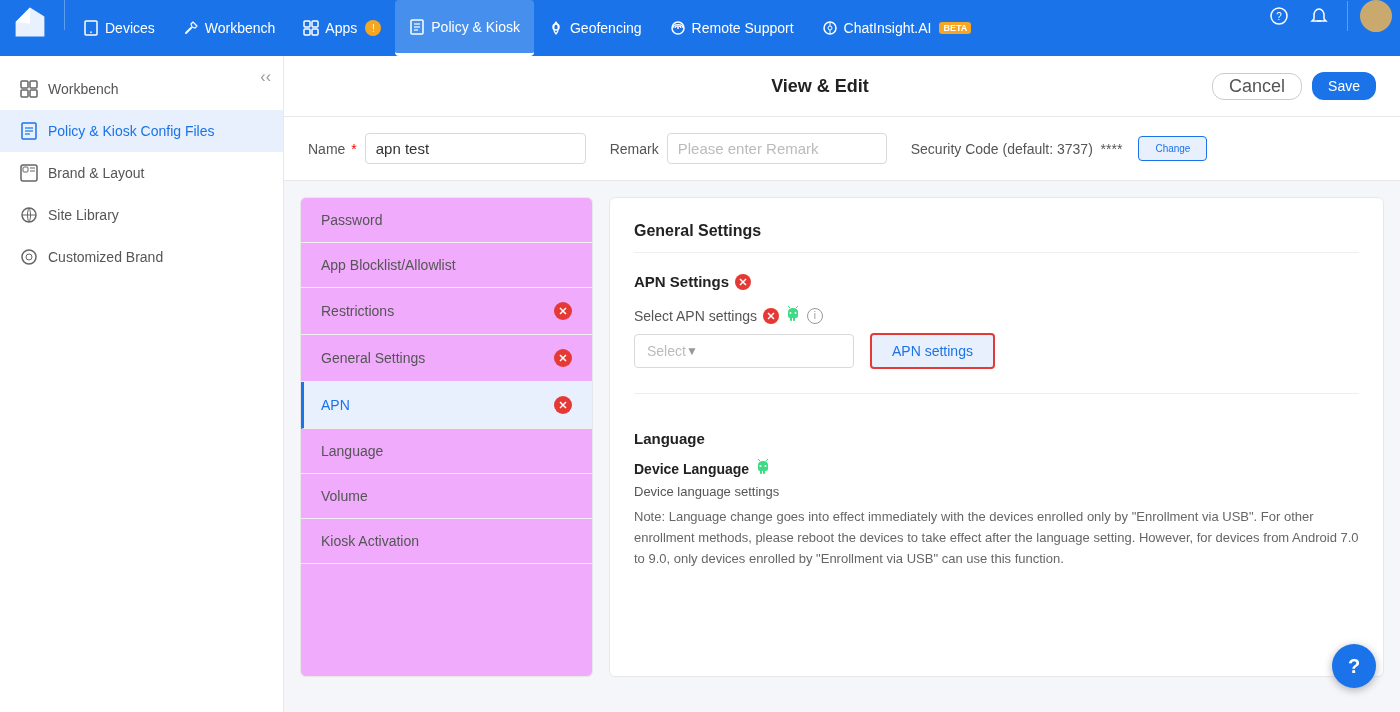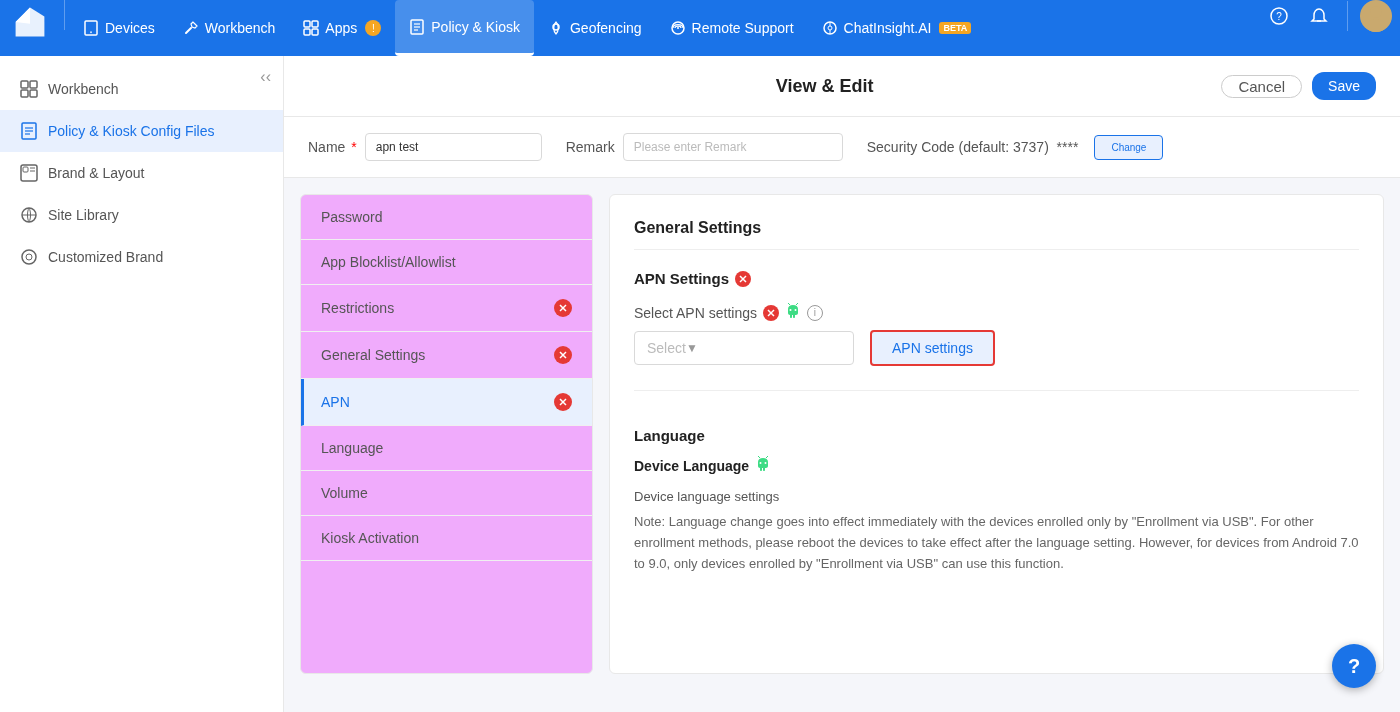--- a/index.html
+++ b/index.html
@@ -44,35 +44,35 @@
     .main-content { flex: 1; overflow-y: auto; background: #f5f6fa; }
 
     
     .view-edit-header {
       background: #fff; padding: 16px 24px;
       display: flex; align-items: center; justify-content: space-between;
       border-bottom: 1px solid #e8e8e8;
     }
     .view-edit-title { font-size: 18px; font-weight: 600; color: #222; flex: 1; text-align: center; }
     .header-actions { display: flex; gap: 10px; align-items: center; }
-    .btn-cancel { padding: 2px 16px; border: 1px solid #ccc; background: #fff; border-radius: 12px; cursor: pointer; color: #555; font-size: 15px; }
+    .btn-cancel { padding: 2px 16px; border: 1px solid #ccc; background: #fff; border-radius: 12px; cursor: pointer; color: #555; font-size: 18px; }
     .btn-save { padding: 6px 16px; border: none; background: #1a73e8; color: #fff; border-radius: 12px; cursor: pointer; font-size: 14px; font-weight: 500; }
 
     
     .form-row {
       background: #fff; padding: 16px 24px;
       display: flex; align-items: center; gap: 24px;
       border-bottom: 1px solid #e8e8e8;
     }
     .form-field { display: flex; align-items: center; gap: 8px; }
     .form-label { font-size: 14px; color: #555; white-space: nowrap; }
     .form-label .required { color: red; margin-left: 2px; }
     .form-input {
       border: 1px solid #d9d9d9; border-radius: 4px; padding: 6px 10px;
-      font-size: 12px; color: #333; outline: none; background: #fff;
+      font-size: 15px; color: #333; outline: none; background: #fff;
     }
     .form-input::placeholder { color: #bbb; }
     .security-text { font-size: 14px; color: #555; white-space: nowrap; }
     .btn-change { padding: 6px 16px; border: 1px solid #1a73e8; background: #e8f0fe; color: #1a73e8; border-radius: 4px; cursor: pointer; font-size: 10px; }
 
     
     .content-area { display: flex; gap: 0; padding: 16px; min-height: calc(100vh - 200px); }
 
     
     .sub-nav { width: 293px; background: #f0abfc; border-radius: 6px; flex-shrink: 0; overflow: hidden; border: 1px solid #e8e8e8; }
@@ -101,21 +101,21 @@
     .select-arrow { color: #999; font-size: 12px; }
 
     
     .apn-settings-btn {
       border: 2px solid #e53935; background: #e8f0fe; color: #1a73e8;
       padding: 8px 20px; border-radius: 4px; cursor: pointer; font-size: 14px;
       font-weight: 500;
     }
 
     .lang-section { margin-top: 24px; padding-top: 16px; border-top: 1px solid #eee; }
-    .device-lang-title { font-size: 14px; font-weight: 600; color: #222; margin-bottom: 14px; display: flex; align-items: center; gap: 6px; }
+    .device-lang-title { font-size: 14px; font-weight: 600; color: #222; margin-bottom: 6px; display: flex; align-items: center; gap: 6px; }
     .device-lang-subtitle { font-size: 13px; color: #555; margin-bottom: 8px; }
     .device-lang-note { font-size: 13px; color: #666; line-height: 1.6; }
     .icon-red-circle { display: inline-flex; width: 16px; height: 16px; border-radius: 50%; background: #e53935; color: #fff; font-size: 9px; align-items: center; justify-content: center; font-weight: bold; }
     .icon-info { display: inline-flex; width: 16px; height: 16px; border-radius: 50%; border: 1px solid #999; color: #999; font-size: 10px; align-items: center; justify-content: center; cursor: pointer; }
 
     
     .help-btn {
       position: fixed; bottom: 24px; right: 24px;
       width: 44px; height: 44px; border-radius: 50%;
       background: #1a73e8; color: #fff; display: flex; align-items: center;

